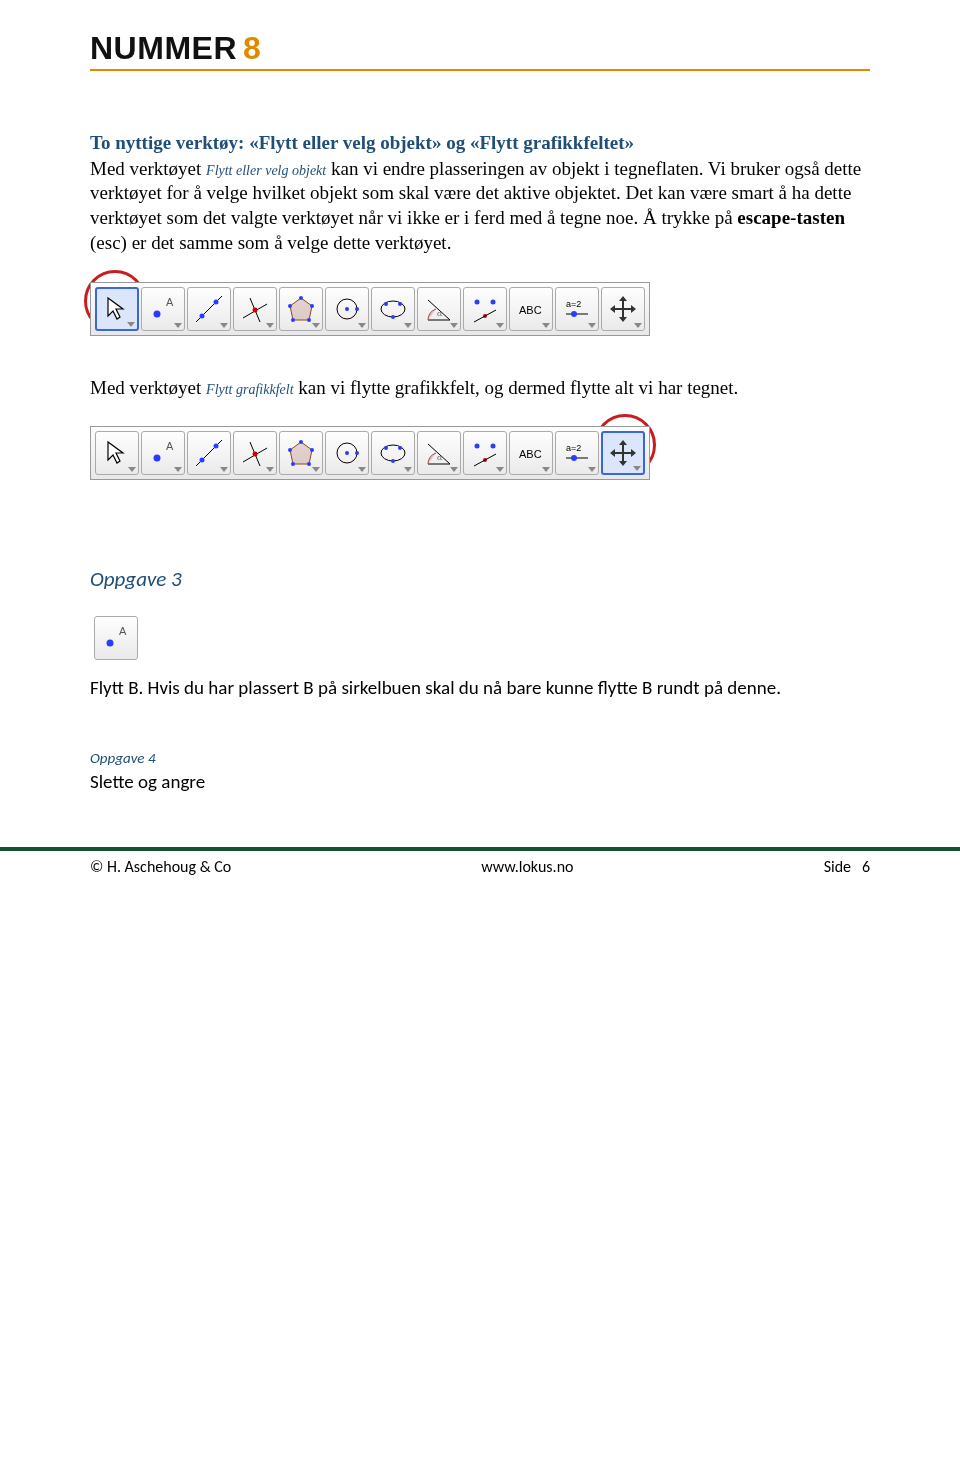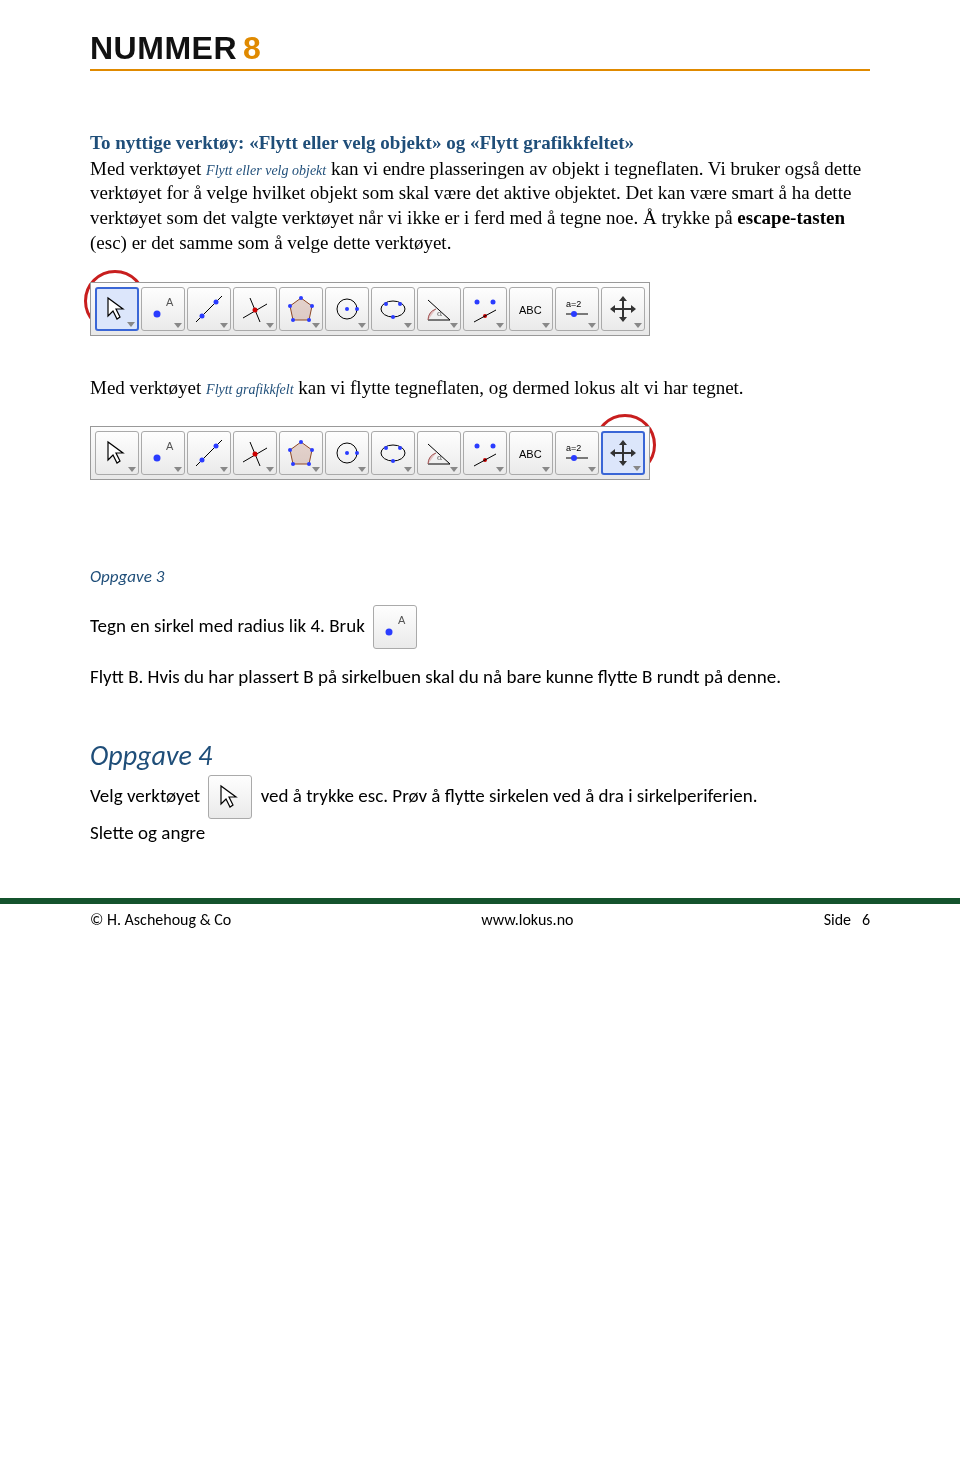--- a/index.html
+++ b/index.html
@@ -116,21 +116,21 @@
     bottom: 2px;
     width: 0;
     height: 0;
     border-left: 4px solid transparent;
     border-right: 4px solid transparent;
     border-top: 5px solid #888;
   }
   .footer {
     display: flex;
     justify-content: space-between;
-    border-top: 6px solid #14532d;
+    border-top: 4px solid #14532d;
     padding: 6px 90px 4px 90px;
     font-size: 16px;
     margin-top: 30px;
   }
   .section-gap {
     height: 46px;
   }
   .tight { line-height: 1.3; }
 </style>
 </head>
@@ -248,21 +248,21 @@
             <path d="M17 4 L13 9 L16 9 L16 16 L9 16 L9 13 L4 17 L9 21 L9 18 L16 18 L16 25 L13 25 L17 30 L21 25 L18 25 L18 18 L25 18 L25 21 L30 17 L25 13 L25 16 L18 16 L18 9 L21 9 Z" fill="#333"></path>
           </svg>
         <div class="dropdown-triangle"></div>
       </div>
     </div>
   </div>
 
   
   <div class="para-block">
     <p class="tight">
-      <span>Med verktøyet </span><span class="italic-blue-small">Flytt grafikkfelt</span><span> kan vi flytte tegneflaten, og dermed lokus alt vi har tegnet.</span>
+      <span>Med verktøyet </span><span class="italic-blue-small">Flytt grafikkfelt</span><span> kan vi flytte grafikkfelt, og dermed flytte alt vi har tegnet.</span>
     </p>
   </div>
 
   
   <div style="position:relative; display:inline-block;">
     <div class="circle-highlight" style="right:-6px; top:-4px;"></div>
     <div class="toolbar">
       <div class="tool-btn">
         <svg viewBox="0 0 34 34">
             <path d="M8 6 L8 24 L13 19 L17 27 L20 25 L16 17 L23 17 Z" fill="#fff" stroke="#000" stroke-width="1.2"></path>
@@ -356,45 +356,38 @@
             <path d="M17 4 L13 9 L16 9 L16 16 L9 16 L9 13 L4 17 L9 21 L9 18 L16 18 L16 25 L13 25 L17 30 L21 25 L18 25 L18 18 L25 18 L25 21 L30 17 L25 13 L25 16 L18 16 L18 9 L21 9 Z" fill="#333"></path>
           </svg>
         <div class="dropdown-triangle"></div>
       </div>
     </div>
   </div>
 
   <div class="section-gap"></div>
 
   
-  <p class="italic-blue" style="font-size:17px; margin-bottom:18px;">Oppgave 3</p>
+  <p class="italic-blue" style="font-size:21px; margin-bottom:24px;">Oppgave 3</p>
 
   <p class="tight" style="margin-bottom:16px;">
-    <span>Tegn en sirkel med radius lik 4. Bruk </span><span class="inline-icon">
+    <span class="inline-icon">
         <svg viewBox="0 0 34 34">
           <circle cx="11" cy="22" r="3.5" fill="#2a3cff"></circle>
           <text x="20" y="14" font-size="11" fill="#555" font-family="Arial">A</text>
         </svg>
       </span>
   </p>
 
   <p class="tight">Flytt B. Hvis du har plassert B på sirkelbuen skal du nå bare kunne flytte B rundt på denne.</p>
 
   <div class="section-gap"></div>
 
   
-  <p class="italic-blue" style="font-size:28px;">Oppgave 4</p>
-
-  <p class="tight">
-    <span>Velg verktøyet </span><span class="inline-icon">
-        <svg viewBox="0 0 34 34">
-          <path d="M8 6 L8 24 L13 19 L17 27 L20 25 L16 17 L23 17 Z" fill="#fff" stroke="#000" stroke-width="1.2"></path>
-        </svg>
-      </span><span> ved å trykke esc. Prøv å flytte sirkelen ved å dra i sirkelperiferien.</span>
-  </p>
+  <p class="italic-blue" style="font-size:15px;">Oppgave 4</p>
+
   <p class="tight">Slette og angre</p>
 
 </div>
 
 <div class="footer">
   <span>© H. Aschehoug &amp; Co</span>
   <span>www.lokus.no</span>
   <span>
     <span>Side</span>&nbsp;&nbsp;&nbsp;<span>6</span>
   </span>

